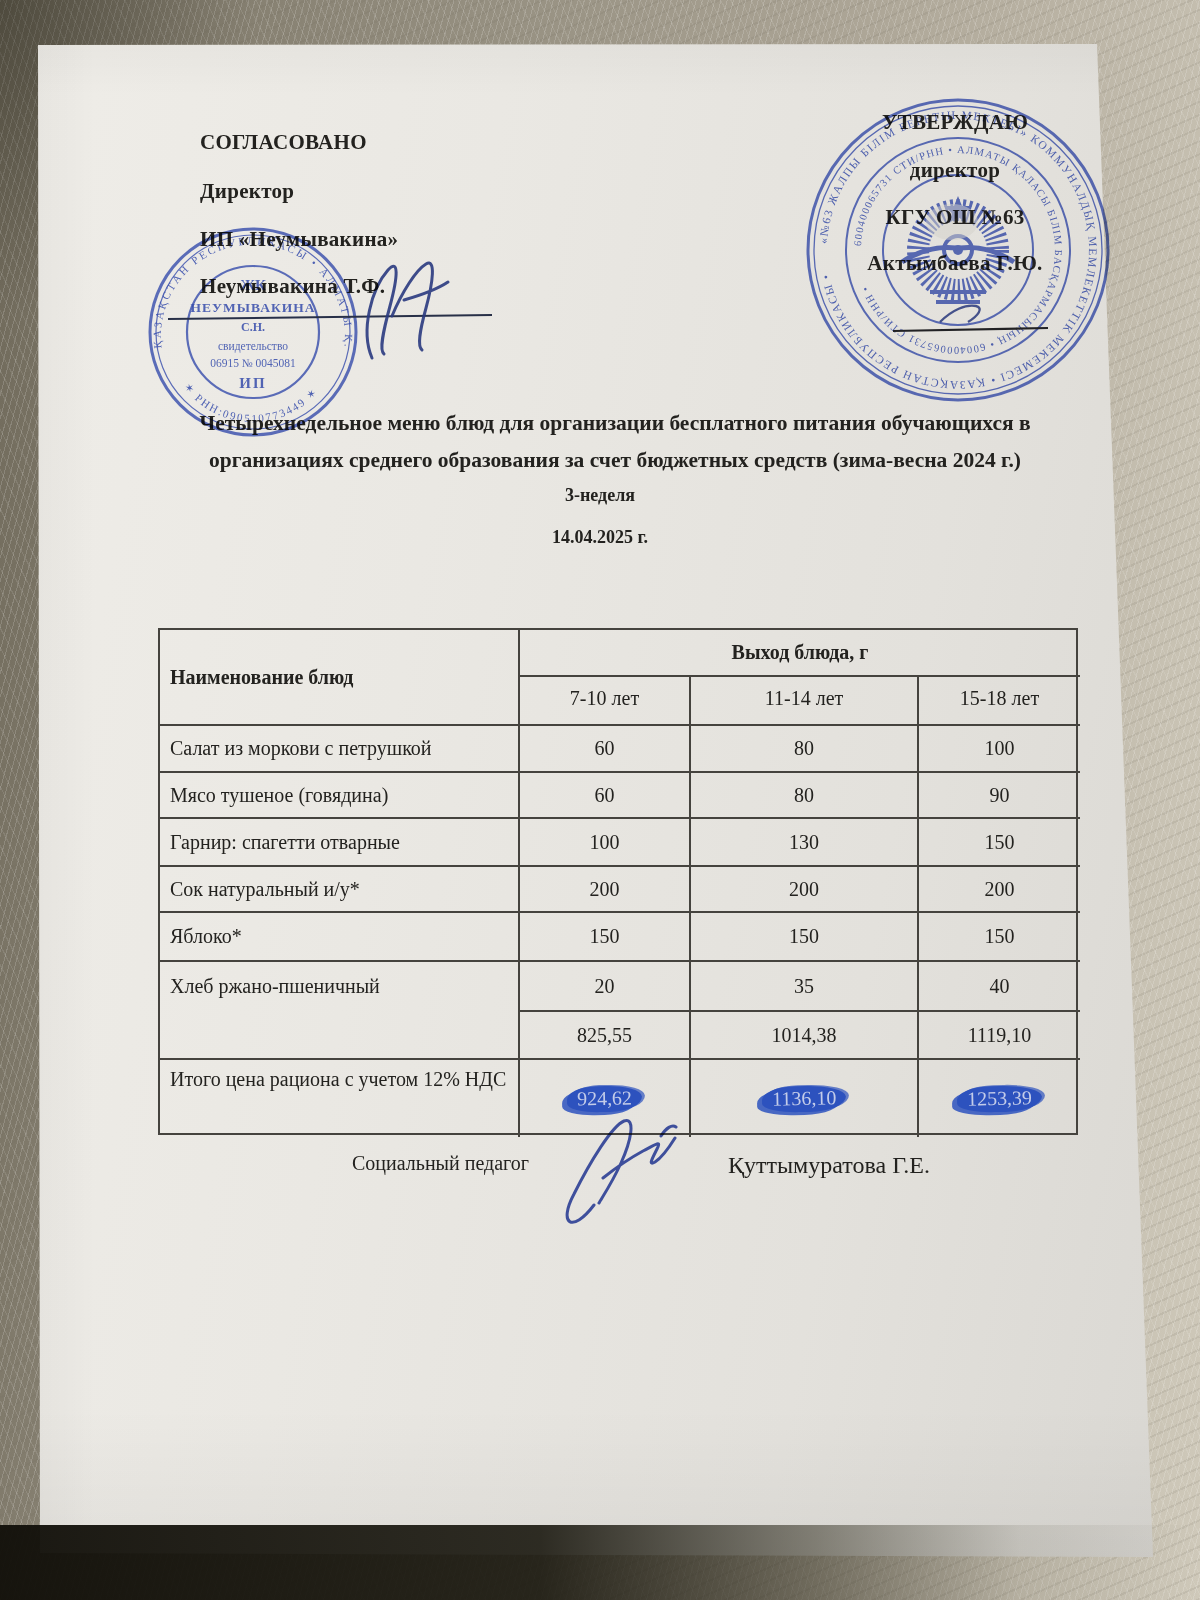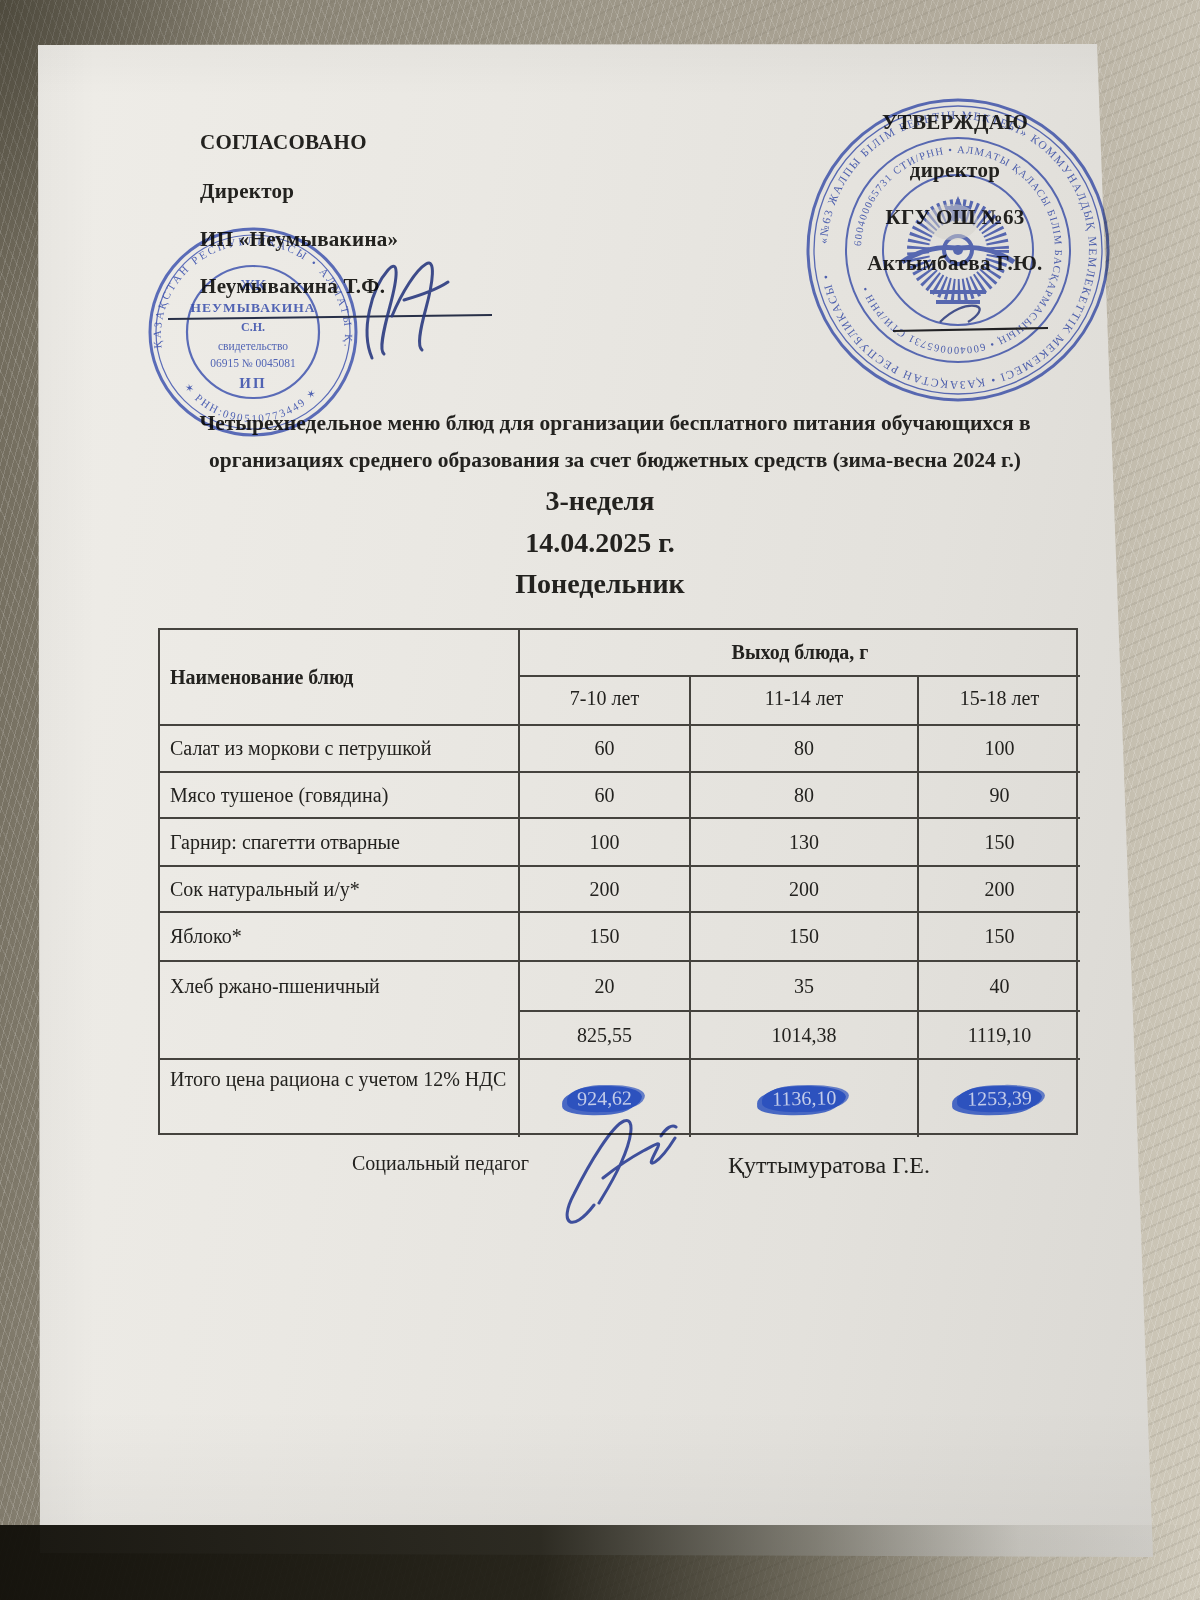--- a/index.html
+++ b/index.html
@@ -19,21 +19,21 @@
     clip-path:polygon(38px 45px,1097px 44px,1153px 1557px,40px 1553px);
     background:linear-gradient(100deg,#efede8 0%,#eae8e3 35%,#e3e1dc 70%,#d9d7d2 100%);}
   .paper-shade{position:absolute;inset:0;pointer-events:none;
     background:linear-gradient(to bottom,rgba(0,0,0,0.05),rgba(0,0,0,0) 6%,rgba(0,0,0,0) 88%,rgba(0,0,0,0.06)),
                linear-gradient(to right,rgba(0,0,0,0.05),rgba(0,0,0,0) 8%);}
   .abs{position:absolute;}
   .hdr{font-weight:bold;font-size:21px;letter-spacing:0.3px;white-space:nowrap;}
   .left-block p,.right-block p{margin:0;}
   .right-block{text-align:center;}
   .title-block{left:130px;top:405px;width:970px;text-align:center;font-weight:bold;font-size:21.5px;line-height:37px;}
-  .center-line{width:100%;text-align:center;font-weight:bold;font-size:28px;position:absolute;left:0;}
+  .center-line{width:100%;text-align:center;font-weight:bold;font-size:18px;position:absolute;left:0;}
   
   .menu-table{left:158px;top:628px;width:920px;height:507px;display:grid;
     grid-template-columns:358px 171px 228px 163px;
     grid-template-rows:45px 49px 47px 46px 48px 46px 49px 50px 48px 79px;
     border:2px solid #45433e;box-sizing:border-box;font-size:20px;}
   .cell{box-sizing:border-box;display:flex;align-items:center;border-top:2px solid #45433e;border-left:2px solid #45433e;line-height:23px;}
   .cell.no-top{border-top:none;}
   .cell.no-left{border-left:none;}
   .name-cell{padding:4px 8px 4px 10px;justify-content:flex-start;text-align:left;}
   .val-cell{justify-content:center;text-align:center;}
@@ -70,21 +70,20 @@
     <div class="abs right-block" style="left:820px;top:110px;width:270px;">
       <p class="hdr" style="margin-bottom:23px;">УТВЕРЖДАЮ</p>
       <p class="hdr" style="margin-bottom:22px;">директор</p>
       <p class="hdr" style="margin-bottom:21px;">КГУ ОШ №63</p>
       <p class="hdr">Актымбаева Г.Ю.</p>
     </div>
 
     <div class="abs title-block">Четырехнедельное меню блюд для организации бесплатного питания обучающихся в организациях среднего образования за счет бюджетных средств (зима-весна 2024 г.)</div>
     <div class="center-line" style="top:485px;">3-неделя</div>
     <div class="center-line" style="top:527px;">14.04.2025 г.</div>
-    <div class="center-line" style="top:568px;">Понедельник</div>
 
     <div class="abs menu-table">
       <div class="cell group-head head no-top" style="grid-row:1;grid-column:2/5;">Выход блюда, г</div>
       <div class="cell name-cell head no-top no-left" style="grid-row:1/3;grid-column:1;">Наименование блюд</div>
       <div class="cell age-head" style="grid-row:2;grid-column:2;">7-10 лет</div>
       <div class="cell age-head" style="grid-row:2;grid-column:3;">11-14 лет</div>
       <div class="cell age-head" style="grid-row:2;grid-column:4;">15-18 лет</div>
     <div class="cell name-cell no-left" style="grid-area: 3 / 1;">Салат из моркови с петрушкой</div>
         <div class="cell val-cell" style="grid-area: 3 / 2;">60</div>
         <div class="cell val-cell" style="grid-area: 3 / 3;">80</div>

